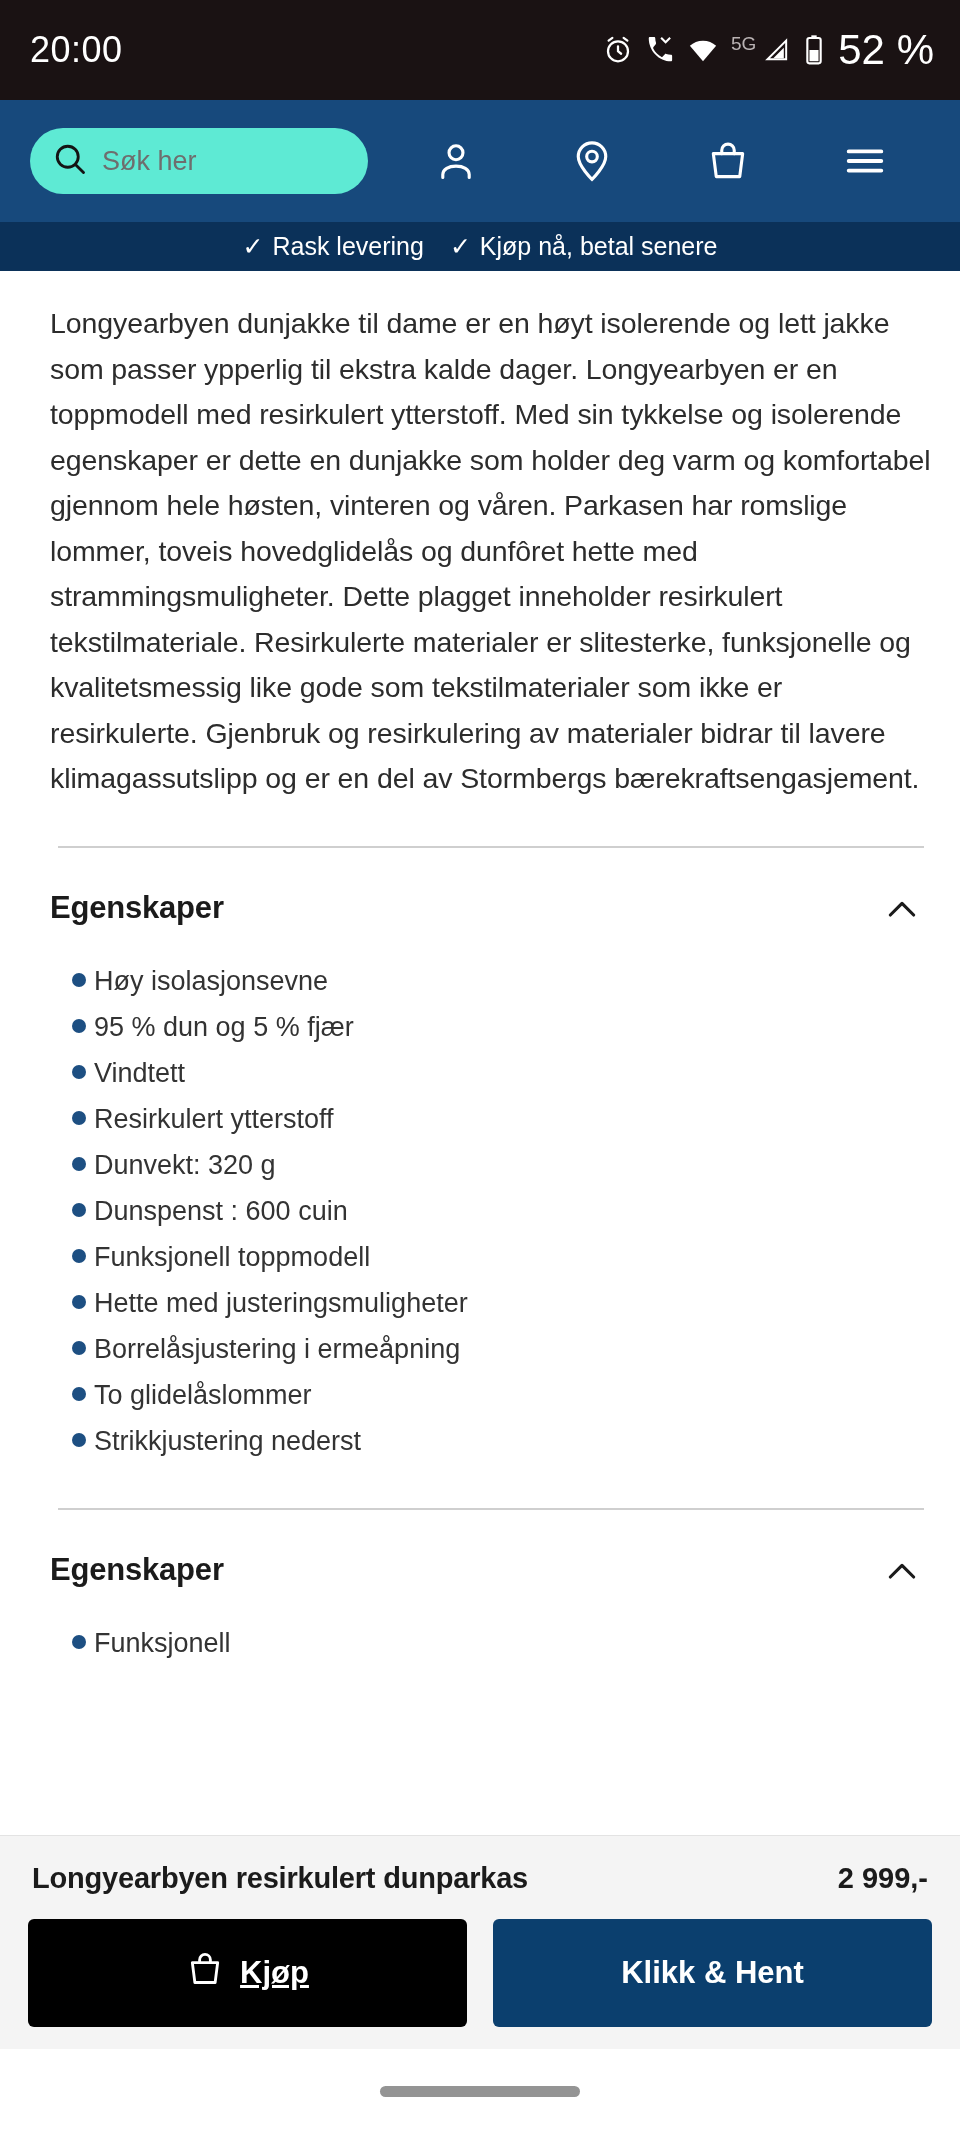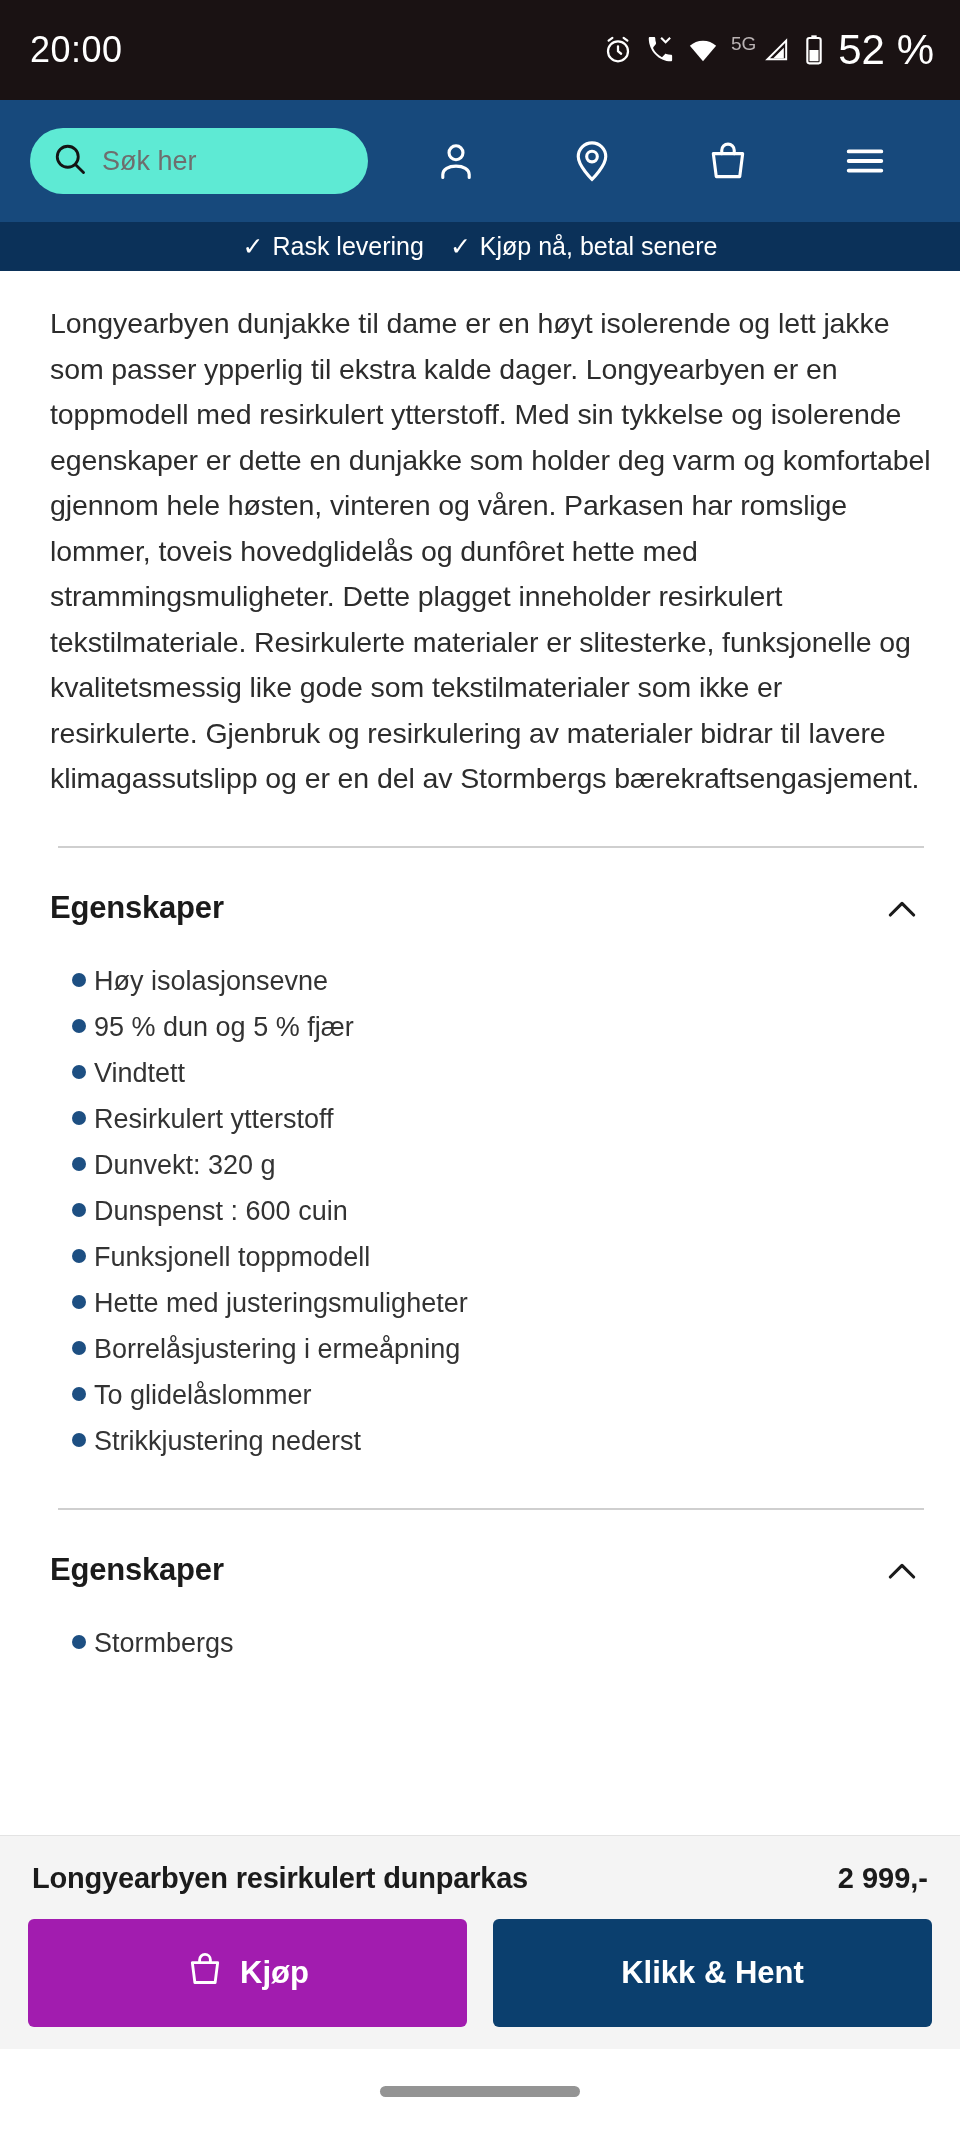--- a/index.html
+++ b/index.html
@@ -210,21 +210,21 @@
     display: flex;
     align-items: center;
     justify-content: center;
     gap: 16px;
     font-size: 31px;
     font-weight: bold;
     color: #ffffff;
     cursor: pointer;
     font-family: "Liberation Sans", sans-serif;
   }
-  .btn-buy { background: #a21caf; }
+  .btn-buy { background: #000000; text-decoration: underline; }
   .btn-pickup { background: #0b3f6e; }
 
   
   .gesture-area {
     position: absolute;
     left: 0; right: 0; bottom: 0;
     height: 83px;
     background: #ffffff;
     display: flex;
     align-items: center;
@@ -407,21 +407,21 @@
       <span class="chev">
         <svg width="40" height="40" viewBox="0 0 24 24" fill="none" stroke="#1b1b1b" stroke-width="1.9" stroke-linecap="round" stroke-linejoin="round">
           <path d="M5 15l7-7 7 7"></path>
         </svg>
       </span>
     </div>
 
     <ul class="bullets">
       <li>
           <span class="dot"></span>
-          <span>Stormbergs</span>
+          <span>Funksjonell</span>
         </li>
     </ul>
 
   </div>
 
   <div class="bottom-bar">
     <div class="bottom-info">
       <span class="product-name">Longyearbyen resirkulert dunparkas</span>
       <span class="product-price">2 999,-</span>
     </div>

